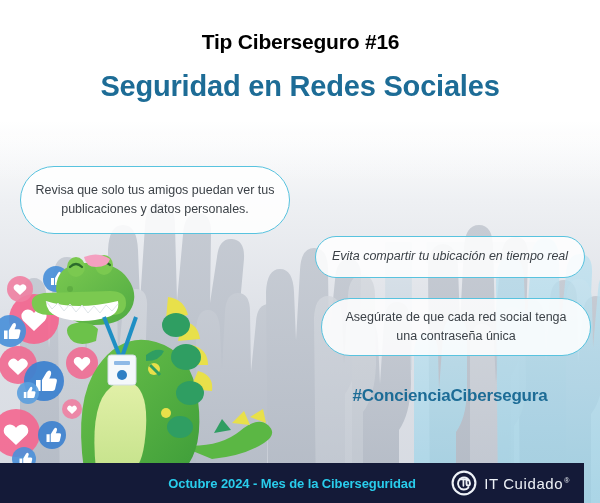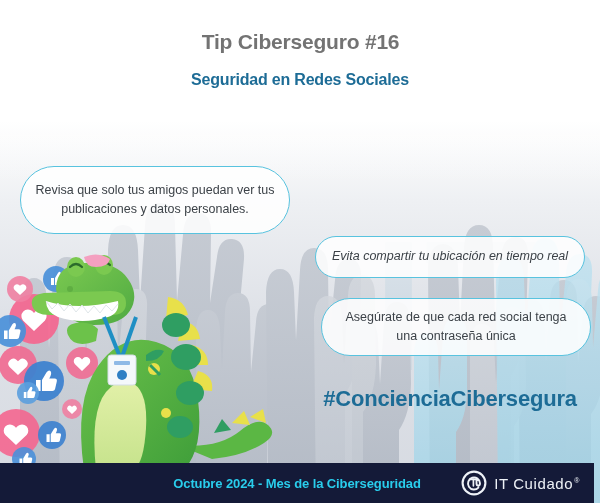--- a/index.html
+++ b/index.html
@@ -23,25 +23,25 @@
       linear-gradient(180deg,#ffffff 0%,#ffffff 24%,#eef0f3 40%,#dfe2e8 62%,#d6dae1 100%);
   }
   .bg-svg{position:absolute; inset:0; width:600px; height:503px;}
 
   
   .title-wrap{
     position:absolute; top:30px; left:0; right:0;
     text-align:center; z-index:6;
   }
   .title-1{
-    font-size:21px; font-weight:bold; color:#737373;
+    font-size:21px; font-weight:bold; color:#000000;
     letter-spacing:-0.2px; line-height:1.1; margin:0 0 18px 1px;
   }
   .title-2{
-    font-size:16px; font-weight:bold; color:#1d6c96;
+    font-size:29px; font-weight:bold; color:#1d6c96;
     letter-spacing:-0.2px; line-height:1.1; margin:0;
   }
 
   
   .bubble{
     position:absolute;
     box-sizing:border-box;
     display:flex; align-items:center; justify-content:center;
     text-align:center;
     border:1.6px solid #58c3df;
@@ -54,30 +54,30 @@
     z-index:5;
   }
   .b-left{ left:20px;  top:166px; width:270px; height:68px; }
   .b-r1  { left:315px; top:168px; width:270px; height:42px; }
   .b-r2  { left:315px; top:236px; width:270px; height:42px;font-style:italic; }
   .b-r3  { left:321px; top:298px; width:270px; height:58px; }
 
   .hashtag{
     position:absolute; left:315px; top:386px; width:270px;
     text-align:center; z-index:6;
-    font-size:22px; font-weight:bold; color:#1d6c96;
+    font-size:17px; font-weight:bold; color:#1d6c96;
     letter-spacing:-0.2px;
   }
 
   
   .art{position:absolute; left:0; top:245px; width:300px; height:225px; z-index:4;}
 
   
   .footer{
-    position:absolute; left:0; right:6px; bottom:0;
+    position:absolute; left:0; right:16px; bottom:0;
     height:40px;
     background:#141a38;
     display:flex; align-items:center; z-index:10;
   }
   .footer-text{
     position:absolute; left:0; right:0; text-align:center;
     color:#29cdec; font-size:13px; font-weight:bold; letter-spacing:-0.1px;
   }
   .brand{
     position:absolute; right:14px; top:50%; transform:translateY(-50%);

